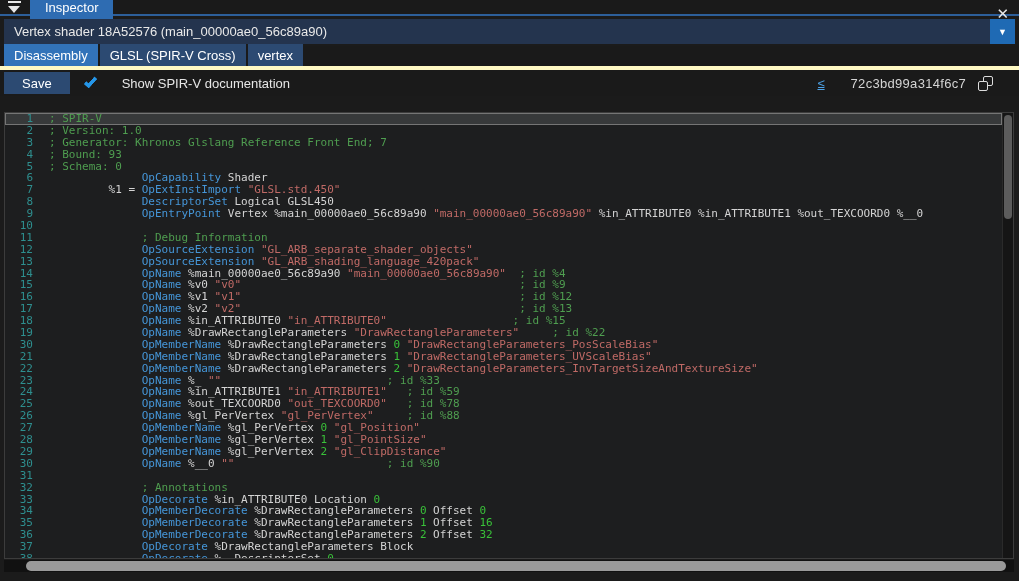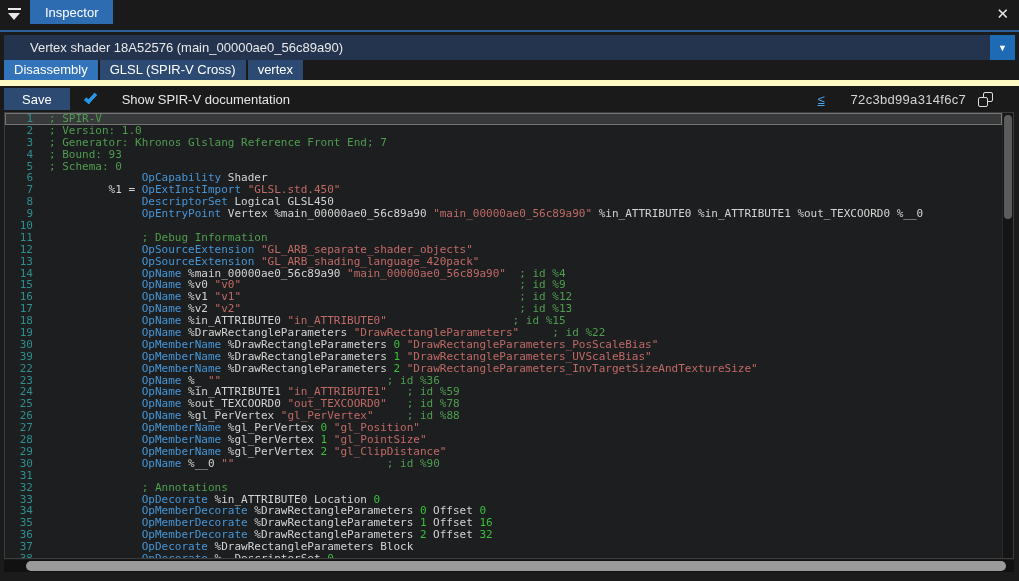--- a/index.html
+++ b/index.html
@@ -1,34 +1,34 @@
 <!DOCTYPE html>
 <html><head>
 <meta charset="utf-8">
 <style>
   * { margin:0; padding:0; box-sizing:border-box; }
   html,body { background:#0d0d0d; }
   body { width:1019px; height:581px; font-family:"Liberation Sans",sans-serif; }
   .window { position:relative; width:1019px; height:581px; background:#1b1b1b; overflow:hidden; }
 
   
-  .titlebar { height:32px; border-bottom:2px solid #2d5f9a; display:flex; align-items:flex-start; position:relative; background:#1a1a1a; }
+  .titlebar { height:16px; border-bottom:2px solid #2d5f9a; display:flex; align-items:center; position:relative; background:#1a1a1a; }
   .menu-btn { width:28px; height:28px; display:flex; flex-direction:column; align-items:center; justify-content:center; cursor:pointer; }
   .menu-btn .bar { width:13px; height:2px; background:#e8e8e8; margin-bottom:3px; }
   .menu-btn .tri { width:0; height:0; border-left:6px solid transparent; border-right:6px solid transparent; border-top:7px solid #e8e8e8; }
   .title-tab { height:24px; background:#2e6cb2; color:#fff; font-size:13px; padding:0 15px; display:flex; align-items:center; margin-left:2px; }
   .close-btn { position:absolute; right:10px; top:6px; color:#e8e8e8; font-size:15px; line-height:15px; cursor:pointer; }
 
   
   .combo { margin:3px 4px 2px 4px; height:25px; background:#24344e; display:flex; align-items:center; position:relative; cursor:pointer; }
-  .combo-text { color:#e9e9e9; font-size:13px; padding-left:26px; flex:1; white-space:nowrap; overflow:hidden; }
+  .combo-text { color:#e9e9e9; font-size:13px; padding-left:10px; flex:1; white-space:nowrap; overflow:hidden; }
   .combo-arrow { width:25px; height:25px; background:#1f6ab4; color:#fff; font-size:9px; display:flex; align-items:center; justify-content:center; }
 
   
-  .tabs { height:24px; border-bottom:6px solid #fef9c3; display:flex; align-items:flex-end; padding-left:4px; background:#1a1a1a; }
+  .tabs { height:24px; border-bottom:4px solid #fef9c3; display:flex; align-items:flex-end; padding-left:4px; background:#1a1a1a; }
   .tab { height:22px; font-size:13px; color:#fff; padding:0 10px; margin-right:2px; display:flex; align-items:center; background:#2c4a72; cursor:pointer; white-space:nowrap; }
   .tab.active { background:#3273b9; }
 
   
   .toolbar { height:26px; display:flex; align-items:center; padding:0 26px 0 4px; background:#1a1a1a; }
   .save-btn { height:22px; background:#2c4a72; color:#fff; font-size:13px; border:none; padding:0 18px; font-family:"Liberation Sans",sans-serif; cursor:pointer; }
   .checkwrap { width:20px; height:20px; margin-left:12px; position:relative; cursor:pointer; }
   .checkmark { position:absolute; left:5px; top:2px; width:7px; height:13px; border-right:4px solid #2596e8; border-bottom:4px solid #2596e8; transform:rotate(42deg); border-radius:1px; }
   .doc-label { color:#e6e6e6; font-size:13px; margin-left:20px; }
   .tb-right { margin-left:auto; display:flex; align-items:center; }
@@ -121,23 +121,23 @@
         <div class="line"><span class="gut">11</span><span class="txt"><span class="tk-p">              </span><span class="tk-c">; Debug Information</span></span></div>
         <div class="line"><span class="gut">12</span><span class="txt"><span class="tk-p">              </span><span class="tk-k">OpSourceExtension</span><span class="tk-p"> </span><span class="tk-s">"GL_ARB_separate_shader_objects"</span></span></div>
         <div class="line"><span class="gut">13</span><span class="txt"><span class="tk-p">              </span><span class="tk-k">OpSourceExtension</span><span class="tk-p"> </span><span class="tk-s">"GL_ARB_shading_language_420pack"</span></span></div>
         <div class="line"><span class="gut">14</span><span class="txt"><span class="tk-p">              </span><span class="tk-k">OpName</span><span class="tk-p"> %main_00000ae0_56c89a90 </span><span class="tk-s">"main_00000ae0_56c89a90"</span><span class="tk-c">  ; id %4</span></span></div>
         <div class="line"><span class="gut">15</span><span class="txt"><span class="tk-p">              </span><span class="tk-k">OpName</span><span class="tk-p"> %v0 </span><span class="tk-s">"v0"</span><span class="tk-c">                                          ; id %9</span></span></div>
         <div class="line"><span class="gut">16</span><span class="txt"><span class="tk-p">              </span><span class="tk-k">OpName</span><span class="tk-p"> %v1 </span><span class="tk-s">"v1"</span><span class="tk-c">                                          ; id %12</span></span></div>
         <div class="line"><span class="gut">17</span><span class="txt"><span class="tk-p">              </span><span class="tk-k">OpName</span><span class="tk-p"> %v2 </span><span class="tk-s">"v2"</span><span class="tk-c">                                          ; id %13</span></span></div>
         <div class="line"><span class="gut">18</span><span class="txt"><span class="tk-p">              </span><span class="tk-k">OpName</span><span class="tk-p"> %in_ATTRIBUTE0 </span><span class="tk-s">"in_ATTRIBUTE0"</span><span class="tk-c">                   ; id %15</span></span></div>
         <div class="line"><span class="gut">19</span><span class="txt"><span class="tk-p">              </span><span class="tk-k">OpName</span><span class="tk-p"> %DrawRectangleParameters </span><span class="tk-s">"DrawRectangleParameters"</span><span class="tk-c">     ; id %22</span></span></div>
         <div class="line"><span class="gut">30</span><span class="txt"><span class="tk-p">              </span><span class="tk-k">OpMemberName</span><span class="tk-p"> %DrawRectangleParameters </span><span class="tk-n">0</span><span class="tk-p"> </span><span class="tk-s">"DrawRectangleParameters_PosScaleBias"</span></span></div>
-        <div class="line"><span class="gut">39</span><span class="txt"><span class="tk-p">              </span><span class="tk-k">OpMemberName</span><span class="tk-p"> %DrawRectangleParameters </span><span class="tk-n">1</span><span class="tk-p"> </span><span class="tk-s">"DrawRectangleParameters_UVScaleBias"</span></span></div>
+        <div class="line"><span class="gut">21</span><span class="txt"><span class="tk-p">              </span><span class="tk-k">OpMemberName</span><span class="tk-p"> %DrawRectangleParameters </span><span class="tk-n">1</span><span class="tk-p"> </span><span class="tk-s">"DrawRectangleParameters_UVScaleBias"</span></span></div>
         <div class="line"><span class="gut">22</span><span class="txt"><span class="tk-p">              </span><span class="tk-k">OpMemberName</span><span class="tk-p"> %DrawRectangleParameters </span><span class="tk-n">2</span><span class="tk-p"> </span><span class="tk-s">"DrawRectangleParameters_InvTargetSizeAndTextureSize"</span></span></div>
-        <div class="line"><span class="gut">23</span><span class="txt"><span class="tk-p">              </span><span class="tk-k">OpName</span><span class="tk-p"> %_ </span><span class="tk-s">""</span><span class="tk-c">                         ; id %36</span></span></div>
+        <div class="line"><span class="gut">23</span><span class="txt"><span class="tk-p">              </span><span class="tk-k">OpName</span><span class="tk-p"> %_ </span><span class="tk-s">""</span><span class="tk-c">                         ; id %33</span></span></div>
         <div class="line"><span class="gut">24</span><span class="txt"><span class="tk-p">              </span><span class="tk-k">OpName</span><span class="tk-p"> %in_ATTRIBUTE1 </span><span class="tk-s">"in_ATTRIBUTE1"</span><span class="tk-c">   ; id %59</span></span></div>
         <div class="line"><span class="gut">25</span><span class="txt"><span class="tk-p">              </span><span class="tk-k">OpName</span><span class="tk-p"> %out_TEXCOORD0 </span><span class="tk-s">"out_TEXCOORD0"</span><span class="tk-c">   ; id %78</span></span></div>
         <div class="line"><span class="gut">26</span><span class="txt"><span class="tk-p">              </span><span class="tk-k">OpName</span><span class="tk-p"> %gl_PerVertex </span><span class="tk-s">"gl_PerVertex"</span><span class="tk-c">     ; id %88</span></span></div>
         <div class="line"><span class="gut">27</span><span class="txt"><span class="tk-p">              </span><span class="tk-k">OpMemberName</span><span class="tk-p"> %gl_PerVertex </span><span class="tk-n">0</span><span class="tk-p"> </span><span class="tk-s">"gl_Position"</span></span></div>
         <div class="line"><span class="gut">28</span><span class="txt"><span class="tk-p">              </span><span class="tk-k">OpMemberName</span><span class="tk-p"> %gl_PerVertex </span><span class="tk-n">1</span><span class="tk-p"> </span><span class="tk-s">"gl_PointSize"</span></span></div>
         <div class="line"><span class="gut">29</span><span class="txt"><span class="tk-p">              </span><span class="tk-k">OpMemberName</span><span class="tk-p"> %gl_PerVertex </span><span class="tk-n">2</span><span class="tk-p"> </span><span class="tk-s">"gl_ClipDistance"</span></span></div>
         <div class="line"><span class="gut">30</span><span class="txt"><span class="tk-p">              </span><span class="tk-k">OpName</span><span class="tk-p"> %__0 </span><span class="tk-s">""</span><span class="tk-c">                       ; id %90</span></span></div>
         <div class="line"><span class="gut">31</span><span class="txt"></span></div>
         <div class="line"><span class="gut">32</span><span class="txt"><span class="tk-p">              </span><span class="tk-c">; Annotations</span></span></div>
         <div class="line"><span class="gut">33</span><span class="txt"><span class="tk-p">              </span><span class="tk-k">OpDecorate</span><span class="tk-p"> %in_ATTRIBUTE0 Location </span><span class="tk-n">0</span></span></div>

